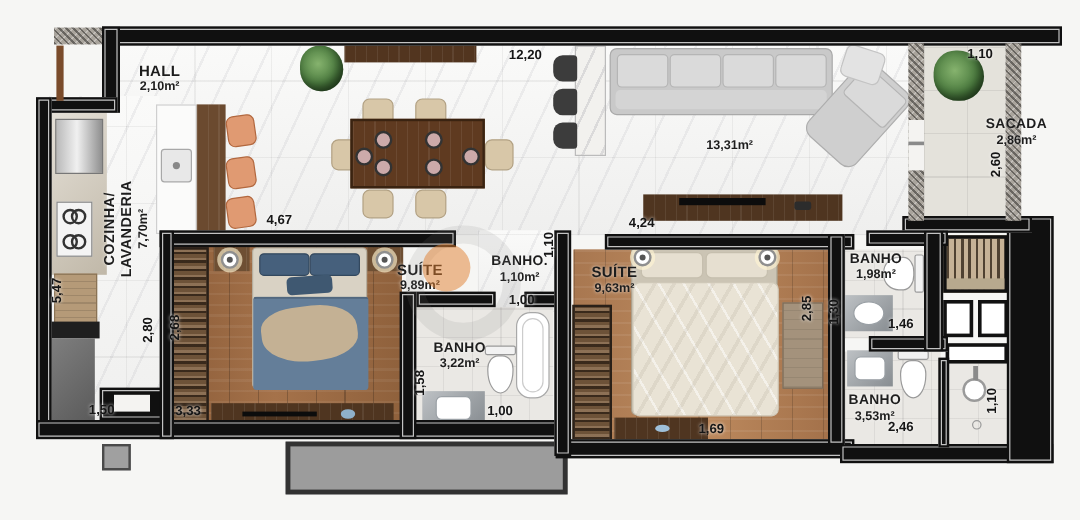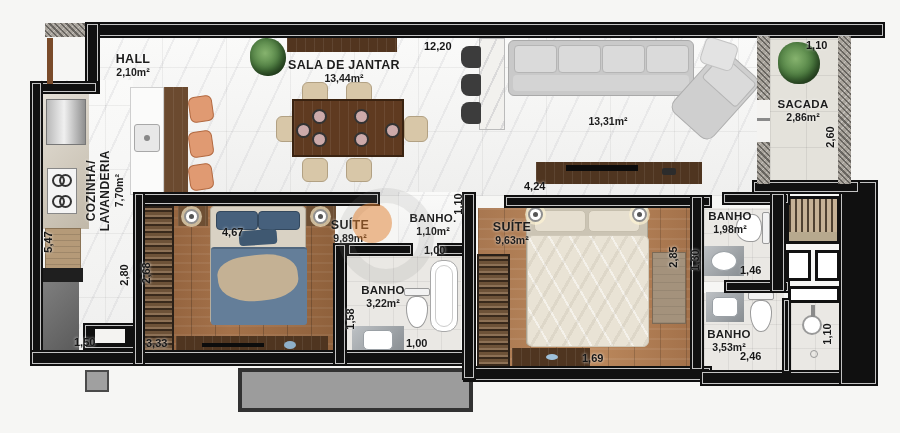--- a/index.html
+++ b/index.html
@@ -268,28 +268,24 @@
 
   <div class="furn" style="left:47px;top:38px;width:6px;height:46px;background:#7a4b2a;z-index:32;"></div>
 
   <div class="wm" style="left:338px;top:188px;width:96px;height:96px;border:15px solid rgba(120,120,120,.13);border-radius:50%;box-sizing:border-box;"></div>
   <div class="wm" style="left:352px;top:203px;width:40px;height:40px;background:rgba(224,126,45,.5);border-radius:50%;"></div>
 
   <div class="rlabel" style="left:100px;top:52px;width:66px;">
     <span class="nm">HALL</span>
     <span class="ar">2,10m²</span>
   </div>
-  <div class="rlabel" style="left:286px;top:58px;width:116px;">
-    <span class="nm">SALA DE JANTAR</span>
-    <span class="ar">13,44m²</span>
-  </div>
   <div class="rlabel" style="left:552px;top:115px;width:112px;">
     <span class="ar">13,31m²</span>
   </div>
-  <div class="rlabel small" style="left:770px;top:98px;width:66px;">
+  <div class="rlabel small" style="left:770px;top:98px;width:66px;padding-left:44px;">
     <span class="nm">SACADA</span>
     <span class="ar">2,86m²</span>
   </div>
   <div class="vertlabel" style="left:30px;top:170px;width:150px;">
     <span class="nm">COZINHA/</span>
     <span class="nm">LAVANDERIA</span>
     <span class="ar">7,70m²</span>
   </div>
   <div class="rlabel" style="left:318px;top:218px;width:64px;">
     <span class="nm">SUÍTE</span>
@@ -315,21 +311,21 @@
     <span class="nm">BANHO</span>
     <span class="ar">3,53m²</span>
   </div>
 
   <div class="dim" style="left:424px;top:40px;">12,20</div>
   <div class="dim" style="left:806px;top:39px;">1,10</div>
   <div class="dim v" style="left:810px;top:131px;">2,60</div>
   <div class="dim v" style="left:28px;top:236px;">5,47</div>
   <div class="dim v" style="left:104px;top:269px;">2,80</div>
   <div class="dim" style="left:74px;top:336px;">1,50</div>
-  <div class="dim" style="left:222px;top:178px;margin-top:48px;">4,67</div>
+  <div class="dim" style="left:222px;top:178px;">4,67</div>
   <div class="dim v" style="left:126px;top:267px;">2,68</div>
   <div class="dim" style="left:146px;top:337px;">3,33</div>
   <div class="dim v" style="left:330px;top:313px;">1,58</div>
   <div class="dim" style="left:406px;top:337px;">1,00</div>
   <div class="dim" style="left:424px;top:244px;">1,00</div>
   <div class="dim v" style="left:438px;top:198px;">1,10</div>
   <div class="dim" style="left:524px;top:180px;">4,24</div>
   <div class="dim v" style="left:653px;top:251px;">2,85</div>
   <div class="dim" style="left:582px;top:352px;">1,69</div>
   <div class="dim v" style="left:675px;top:254px;">1,30</div>

